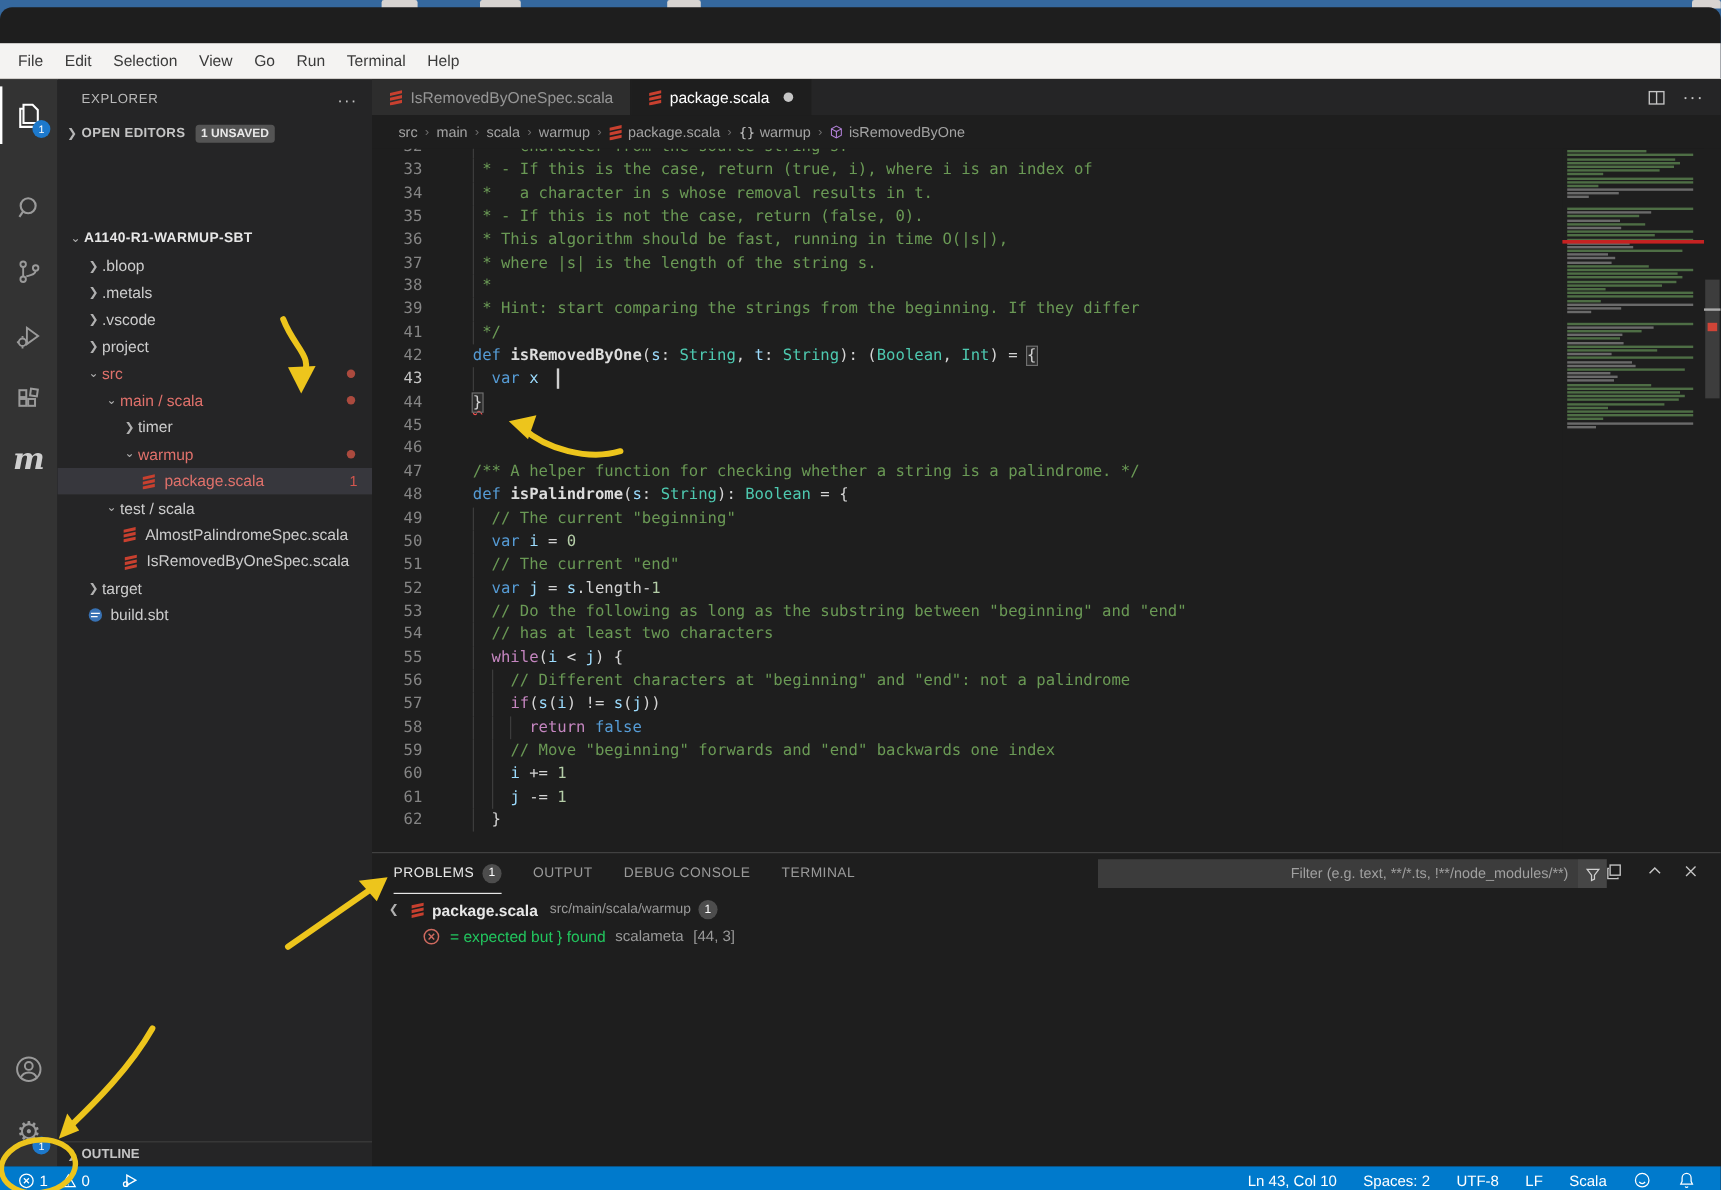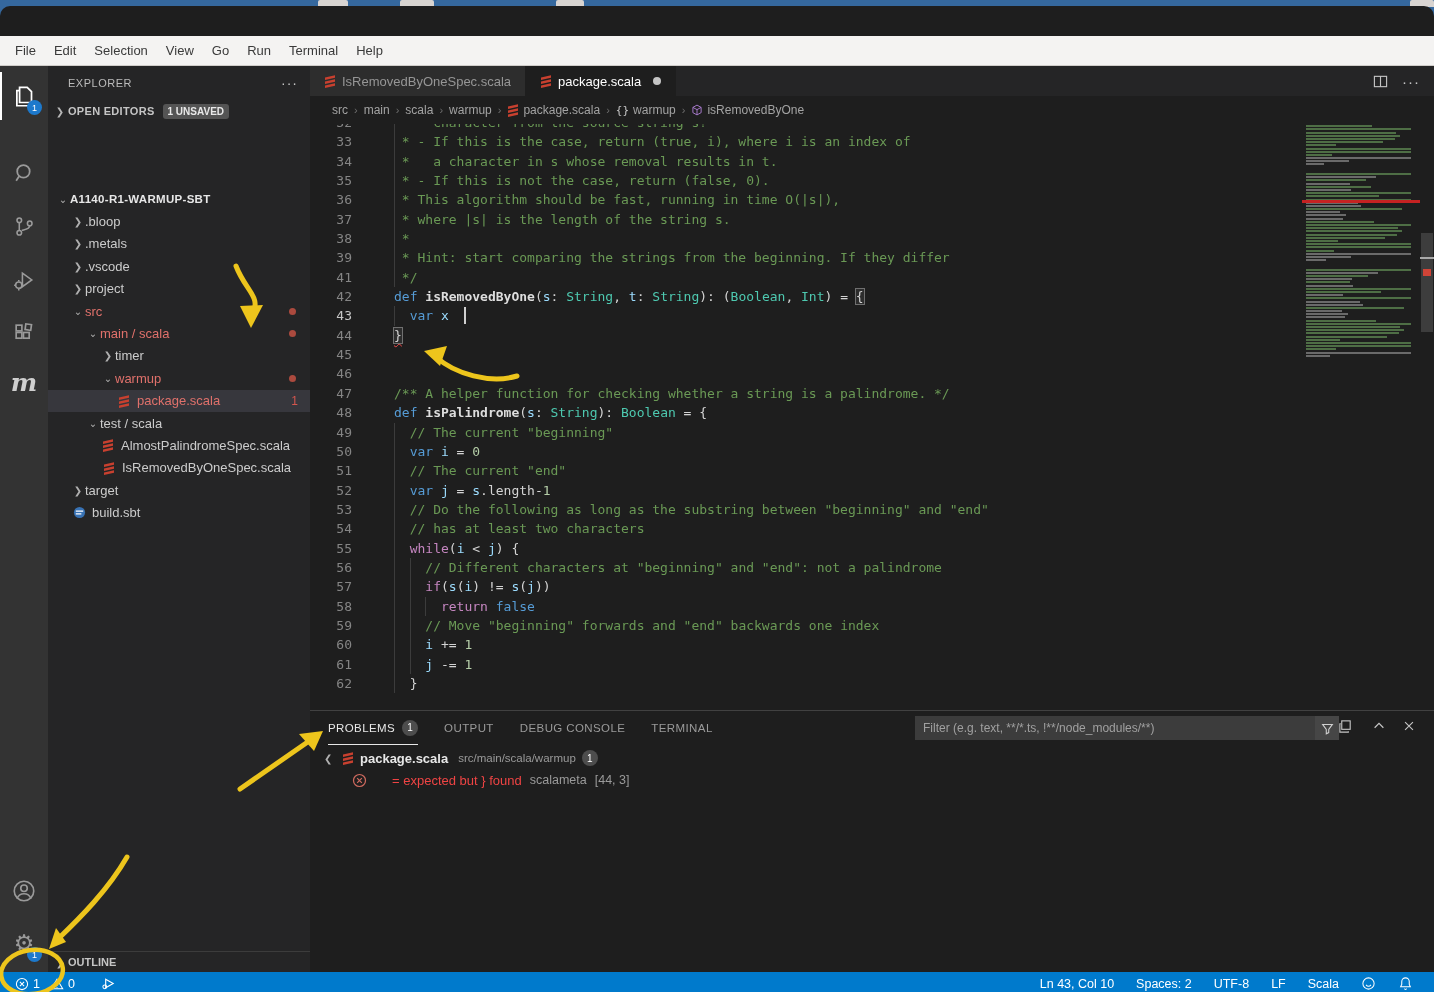--- a/index.html
+++ b/index.html
@@ -91,31 +91,31 @@
   .ov-error { position:absolute; left:3px; width:8px; height:7px; background:#d04437; }
 
   
   .panel { position:absolute; left:0; top:644px; width:1124px; height:262px; background:#1e1e1e; border-top:1px solid #414141; }
   .panel-tabs { height:34px; display:flex; align-items:center; padding-left:18px; gap:26px; }
   .ptab { font-size:11.5px; letter-spacing:.4px; color:#9a9a9a; display:flex; align-items:center; gap:7px; height:34px; }
   .ptab.active { color:#e7e7e7; border-bottom:1px solid #e7e7e7; }
   .pbadge { background:#4d4d4d; color:#fff; border-radius:50%; min-width:16px; height:16px; font-size:10px;
             display:flex; align-items:center; justify-content:center; }
   .pfilter { position:absolute; left:605px; top:5px; width:400px; height:24px; background:#3c3c3c; color:#b0b0b0;
-             border:none; font-size:12px; padding:0 8px; font-family:"Liberation Sans",sans-serif; }
+             border:none; font-size:12px; padding:0 8px; font-family:"Liberation Sans",sans-serif;text-align:right; }
   .pfilter::placeholder { color:#a0a0a0; }
   .pfunnel { position:absolute; left:1005px; top:5px; width:24px; height:24px; background:#464646;
              display:flex; align-items:center; justify-content:center; color:#d0d0d0; }
   .pact { position:absolute; top:8px; color:#c5c5c5; }
   .prow1 { position:absolute; left:0; top:36px; width:100%; height:22px; display:flex; align-items:center; padding-left:14px; gap:6px; }
   .prow1 .chev { color:#b0b0b0; font-size:10px; width:12px; }
   .prow1 .fname { color:#e7e7e7; font-size:13px; font-weight:bold; }
   .prow1 .fpath { color:#9a9a9a; font-size:11.5px; margin-left:4px; }
   .prow2 { position:absolute; left:0; top:58px; width:100%; height:22px; display:flex; align-items:center; padding-left:42px; gap:8px; }
-  .prow2 .msg { color:#ef4444; font-size:13px;margin-left:17px; }
+  .prow2 .msg { color:#22c55e; font-size:13px; }
   .prow2 .src, .prow2 .pos { color:#9a9a9a; font-size:12.5px; }
 
   
   .statusbar { position:absolute; left:0; top:966px; width:1434px; height:23px; background:#007acc;
                display:flex; align-items:center; color:#ffffff; font-size:12.5px; }
   .st-left { display:flex; align-items:center; gap:4px; padding-left:10px; }
   .st-item { display:flex; align-items:center; gap:4px; padding:0 5px; height:23px; }
   .st-right { margin-left:auto; display:flex; align-items:center; padding-right:12px; gap:4px; }
   .st-right .st-item { padding:0 9px; }
 

